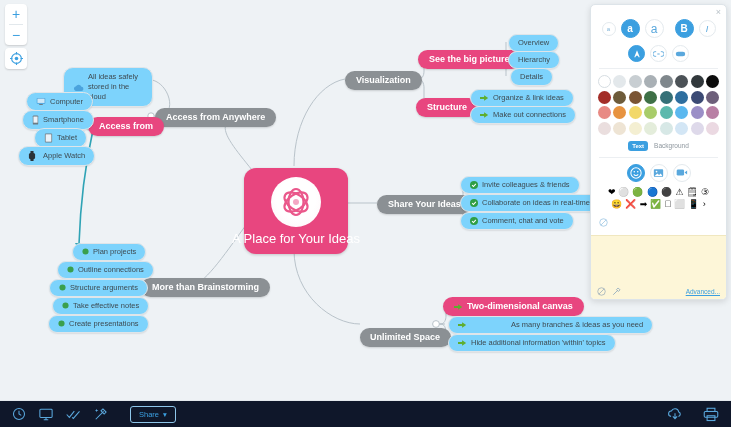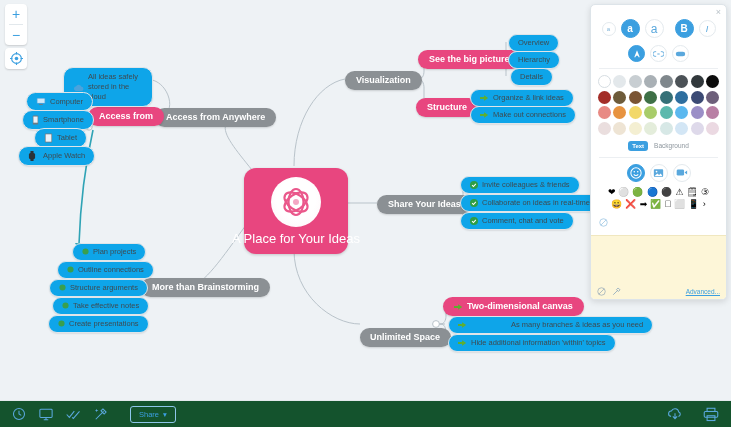--- a/index.html
+++ b/index.html
@@ -60,21 +60,21 @@
     background: #8b9094; color: #fff;
     border-radius: 11px;
     padding: 5px 11px;
     font-size: 9px; font-weight: bold;
     box-shadow: 0 1px 2px rgba(0,0,0,.15);
   }
   .pill-grey .lbl { color: #fff; }
 
   
   .pill-white {
-    background: #0ea5e9; color: #3e4b52;
+    background: #7dd3fc; color: #3e4b52;
     border: 1px solid #dfe5e9;
     border-radius: 10px;
     padding: 4px 9px;
     font-size: 7.5px;
     box-shadow: 0 1px 1.5px rgba(0,0,0,.09);
   }
 
   .ico { display: inline-flex; align-items: center; justify-content: center; flex: none; }
 
   
@@ -153,21 +153,21 @@
     position: absolute; left: 0; right: 0; bottom: 0;
     height: 16px; display: flex; align-items: center;
     padding: 0 6px; justify-content: space-between;
   }
   .adv { font-size: 6.5px; color: #3b9fe0; text-decoration: underline; cursor: pointer; }
 
   
   #bottombar {
     position: absolute; left: 0; bottom: 0;
     width: 731px; height: 27px;
-    background: #14532d;
+    background: #0f172a;
     border-top: 1px solid #e3e8ec;
     display: flex; align-items: center;
     padding: 0 12px;
   }
   .bgrp { display: flex; align-items: center; gap: 13px; }
   .share-btn {
     margin-left: 22px;
     border: 1px solid #8ec6ea; border-radius: 3px;
     color: #3b9fe0; font-size: 7.5px;
     padding: 3px 8px; cursor: pointer;
@@ -269,21 +269,21 @@
           <circle cx="20" cy="20" r="3" fill="#f4a7c4"></circle>
         </svg>
       </div>
       <span class="lbl">A Place for Your Ideas</span>
     </div>
 
     <div class="node pill-grey" style="left:155px; top:108px;">
       <span class="lbl">Access from Anywhere</span>
     </div>
 
-    <div class="node pill-pink" style="left:88px; top:107px;">
+    <div class="node pill-pink" style="left:88px; top:117px;">
       <span class="lbl">Access from</span>
     </div>
 
     <div class="node pill-white" style="left:63px; top:67px; white-space:normal; width:90px; line-height:1.35;">
       <span class="ico">
         <svg width="11" height="9" viewBox="0 0 16 12">
             <path d="M4 11h8a3 3 0 0 0 .3-6A4.2 4.2 0 0 0 4.4 4.3 3.4 3.4 0 0 0 4 11z" fill="#4ba3dd"></path>
           </svg>
       </span>
       <span class="lbl">All ideas safely stored in the cloud</span>

